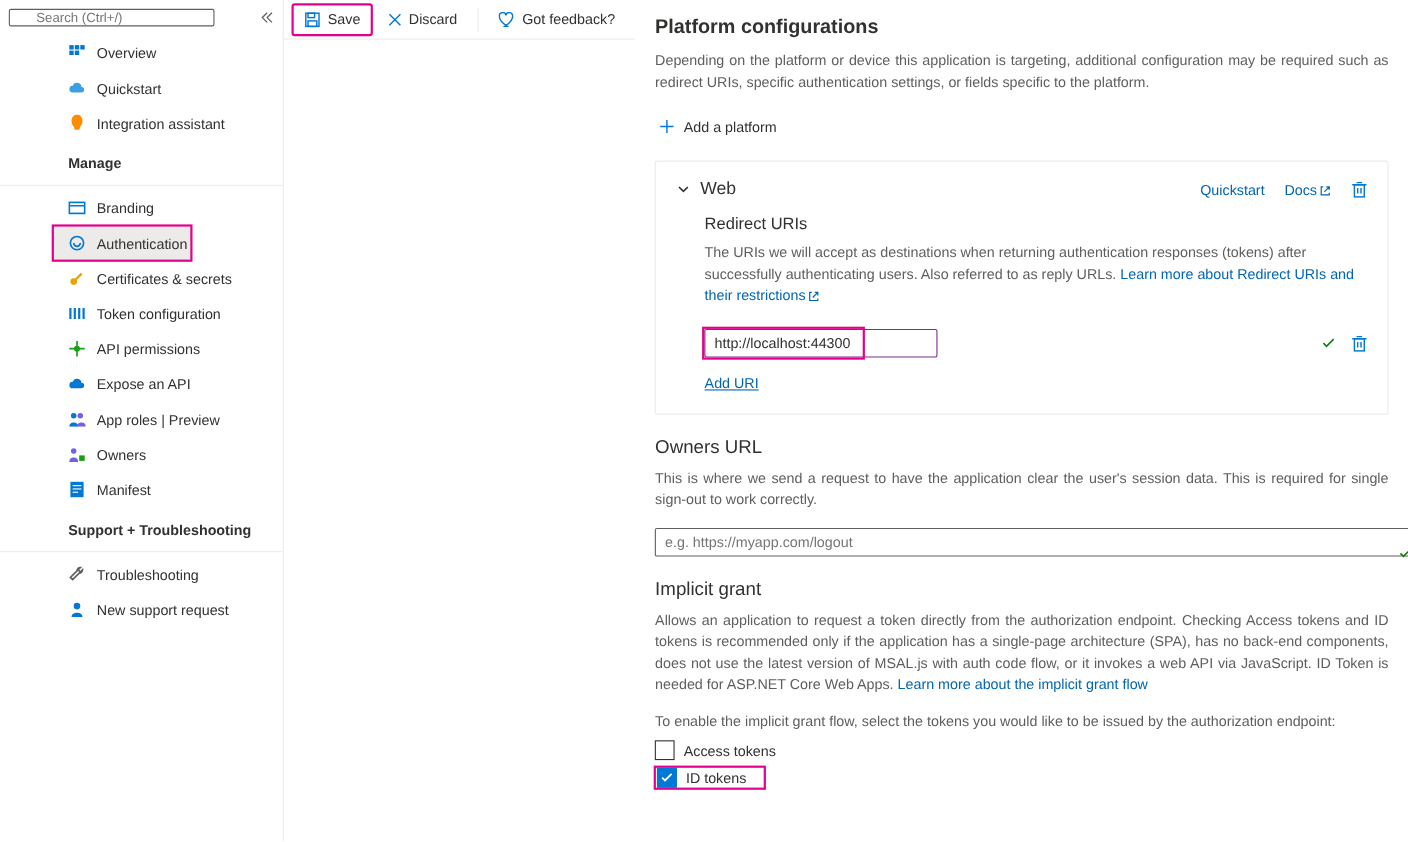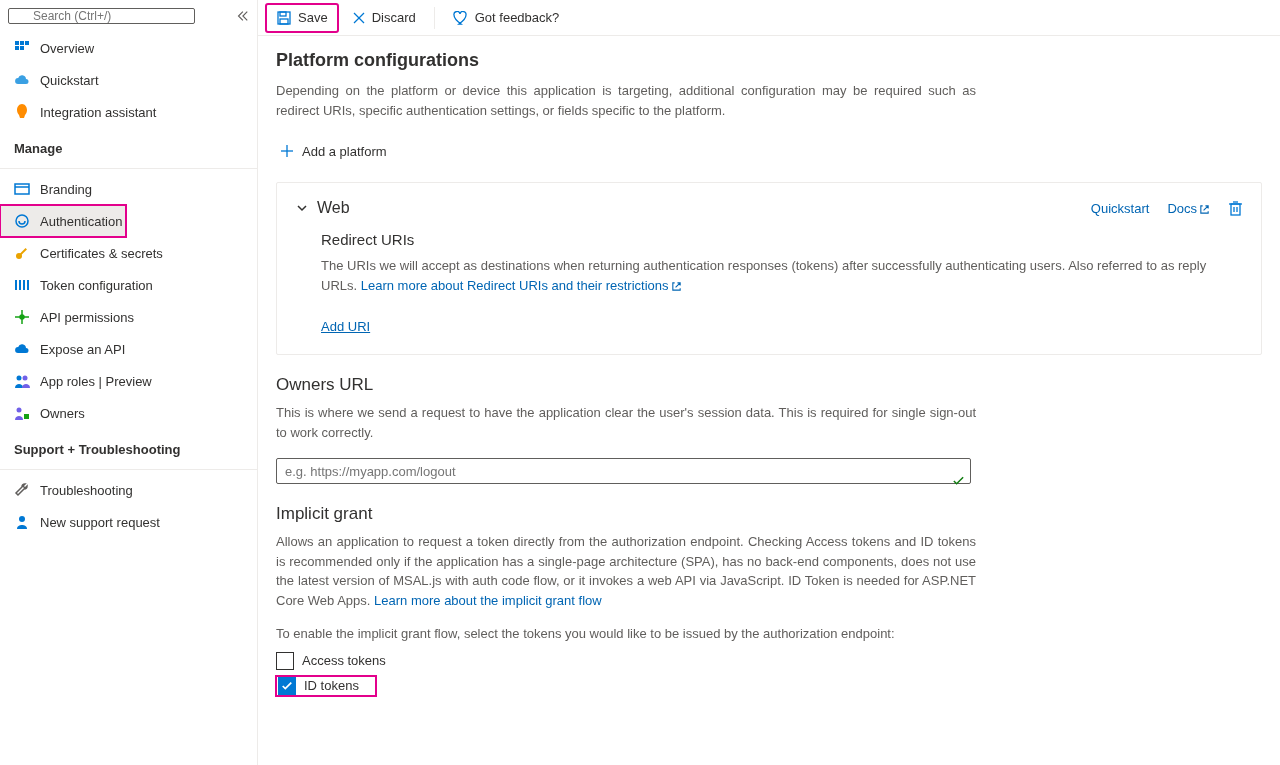--- a/index.html
+++ b/index.html
@@ -3,27 +3,27 @@
 <meta charset="utf-8">
 <style>
   * { box-sizing: border-box; margin: 0; padding: 0; }
   body { font-family: "Segoe UI", -apple-system, sans-serif; font-size: 13px; color: #323130; background: #fff; width: 1280px; height: 765px; overflow: hidden; display: flex; }
   .sidebar { width: 258px; border-right: 1px solid #edebe9; padding: 8px 0; position: relative; }
   .search-wrap { display: flex; align-items: center; padding: 0 8px 8px 8px; }
   .search-input { flex: 1; height: 16px; border: 1px solid #605e5c; border-radius: 2px; padding: 0 6px 0 24px; font-size: 12px; position: relative; }
   .search-box { position: relative; flex: 1; }
   .search-box .search-icon { position: absolute; left: 6px; top: 50%; transform: translateY(-50%); color: #605e5c; pointer-events: none; }
   .collapse-icon { margin-left: 10px; color: #605e5c; cursor: pointer; }
-  .nav-item, .nav-group-title { display: flex; align-items: center; height: 32px; padding: 0 14px; cursor: pointer; gap: 10px; color: #323130; }
+  .nav-item, .nav-group-title { display: flex; align-items: center; height: 32px; padding: 0 14px; cursor: pointer; gap: 10px; color: #323130; margin-left: 48px; }
   .nav-item.active { background: #edebe9; }
   .nav-group-title { font-weight: 600; cursor: default; color: #323130; margin-top: 4px; }
   .nav-separator { height: 1px; background: #edebe9; margin: 4px 0; }
   .nav-icon { width: 16px; height: 16px; display: flex; align-items: center; justify-content: center; }
   .highlight-box { outline: 2px solid #e3008c; outline-offset: -1px; }
-  .main { flex: 1; display: flex; flex-direction: column; overflow: hidden; }
+  .main { flex: 1; display: flex; flex-direction: row; overflow: hidden; }
   .toolbar { height: 36px; border-bottom: 1px solid #edebe9; display: flex; align-items: center; padding: 0 8px; gap: 4px; }
   .toolbar-btn { display: flex; align-items: center; gap: 6px; height: 28px; padding: 0 10px; cursor: pointer; border-radius: 2px; background: transparent; border: none; font-family: inherit; font-size: 13px; color: #323130; }
   .toolbar-sep { width: 1px; height: 22px; background: #edebe9; margin: 0 4px; }
   .content { flex: 1; padding: 14px 18px; overflow-y: auto; }
   h2.section-title { font-weight: 600; font-size: 18px; color: #323130; margin-bottom: 10px; }
   .section-desc { color: #605e5c; line-height: 1.5; text-align: justify; max-width: 700px; margin-bottom: 16px; }
   .add-platform { display: inline-flex; align-items: center; gap: 8px; color: #323130; cursor: pointer; height: 30px; padding: 0 4px; }
   .card { border: 1px solid #edebe9; border-radius: 2px; padding: 16px 18px; margin: 16px 0 20px 0; }
   .card-header { display: flex; align-items: center; justify-content: space-between; margin-bottom: 14px; }
   .card-header-left { display: flex; align-items: center; gap: 8px; font-size: 16px; }
@@ -173,20 +173,31 @@
   <div class="nav-item">
     <span class="nav-icon">
         <svg width="16" height="14" viewBox="0 0 16 14" fill="#7160e8">
           <circle cx="5" cy="4" r="2.5"></circle>
           <path d="M1 14c0-3 2-4 4-4s4 1 4 4z"></path>
           <rect x="10" y="8" width="5" height="5" fill="#15a215"></rect>
         </svg>
       </span>
     <span>Owners</span>
   </div>
+  <div class="nav-item">
+    <span class="nav-icon">
+        <svg width="14" height="16" viewBox="0 0 14 16" fill="#0078d4">
+          <rect x="1" y="1" width="12" height="14"></rect>
+          <rect x="3" y="4" width="8" height="1" fill="#fff"></rect>
+          <rect x="3" y="7" width="8" height="1" fill="#fff"></rect>
+          <rect x="3" y="10" width="5" height="1" fill="#fff"></rect>
+        </svg>
+      </span>
+    <span>Manifest</span>
+  </div>
 
   <div class="nav-group-title">
       <span>Support + Troubleshooting</span>
     </div>
   <div class="nav-separator"></div>
 
   <div class="nav-item">
     <span class="nav-icon">
         <svg width="16" height="16" viewBox="0 0 16 16" fill="none" stroke="#605e5c" stroke-width="1.5">
           <path d="M11 2a3 3 0 00-3 3l-6 6 2 2 6-6a3 3 0 003-3l-2 2-2-2z"></path>
@@ -276,20 +287,40 @@
                 <line x1="9" y1="7" x2="9" y2="12"></line>
               </svg>
             </span>
         </div>
       </div>
       <div class="card-sub">
         <h3>Redirect URIs</h3>
         <p class="redirect-desc"><span>The URIs we will accept as destinations when returning authentication responses (tokens) after successfully authenticating users. Also referred to as reply URLs. </span><span class="link"><span>Learn more about Redirect URIs and their restrictions</span><span class="ext-icon"><svg width="11" height="11" viewBox="0 0 12 12" fill="none" stroke="#0065b3" stroke-width="1.2">
                   <path d="M4 2H2v8h8V8M7 2h3v3M10 2L5 7"></path>
                 </svg></span></span></p>
+        <div class="uri-row">
+          <div class="uri-input-wrap">
+            <span class="highlight-box" style="position:absolute; left:-1px; top:-1px; height:28px; width:146px; pointer-events:none;"></span>
+            <input class="uri-input" value="http://localhost:44300" style="">
+            <span class="uri-check">
+                <svg width="13" height="13" viewBox="0 0 14 14" fill="none" stroke="#107c10" stroke-width="1.6">
+                  <path d="M2 7l3 3 7-7"></path>
+                </svg>
+              </span>
+          </div>
+          <span class="trash-icon">
+              <svg width="15" height="16" viewBox="0 0 15 16" fill="none" stroke="#0078d4" stroke-width="1.3">
+                <rect x="3" y="4" width="9" height="11"></rect>
+                <line x1="1" y1="4" x2="14" y2="4"></line>
+                <line x1="5" y1="2" x2="10" y2="2"></line>
+                <line x1="6" y1="7" x2="6" y2="12"></line>
+                <line x1="9" y1="7" x2="9" y2="12"></line>
+              </svg>
+            </span>
+        </div>
         <span class="add-uri">Add URI</span>
       </div>
     </div>
 
     
     <h2 class="sub-heading">Owners URL</h2>
     <p class="section-desc">This is where we send a request to have the application clear the user's session data. This is required for single sign-out to work correctly.</p>
     <div class="logout-wrap">
       <input class="logout-input" placeholder="e.g. https://myapp.com/logout" style="">
       <span class="uri-check">

